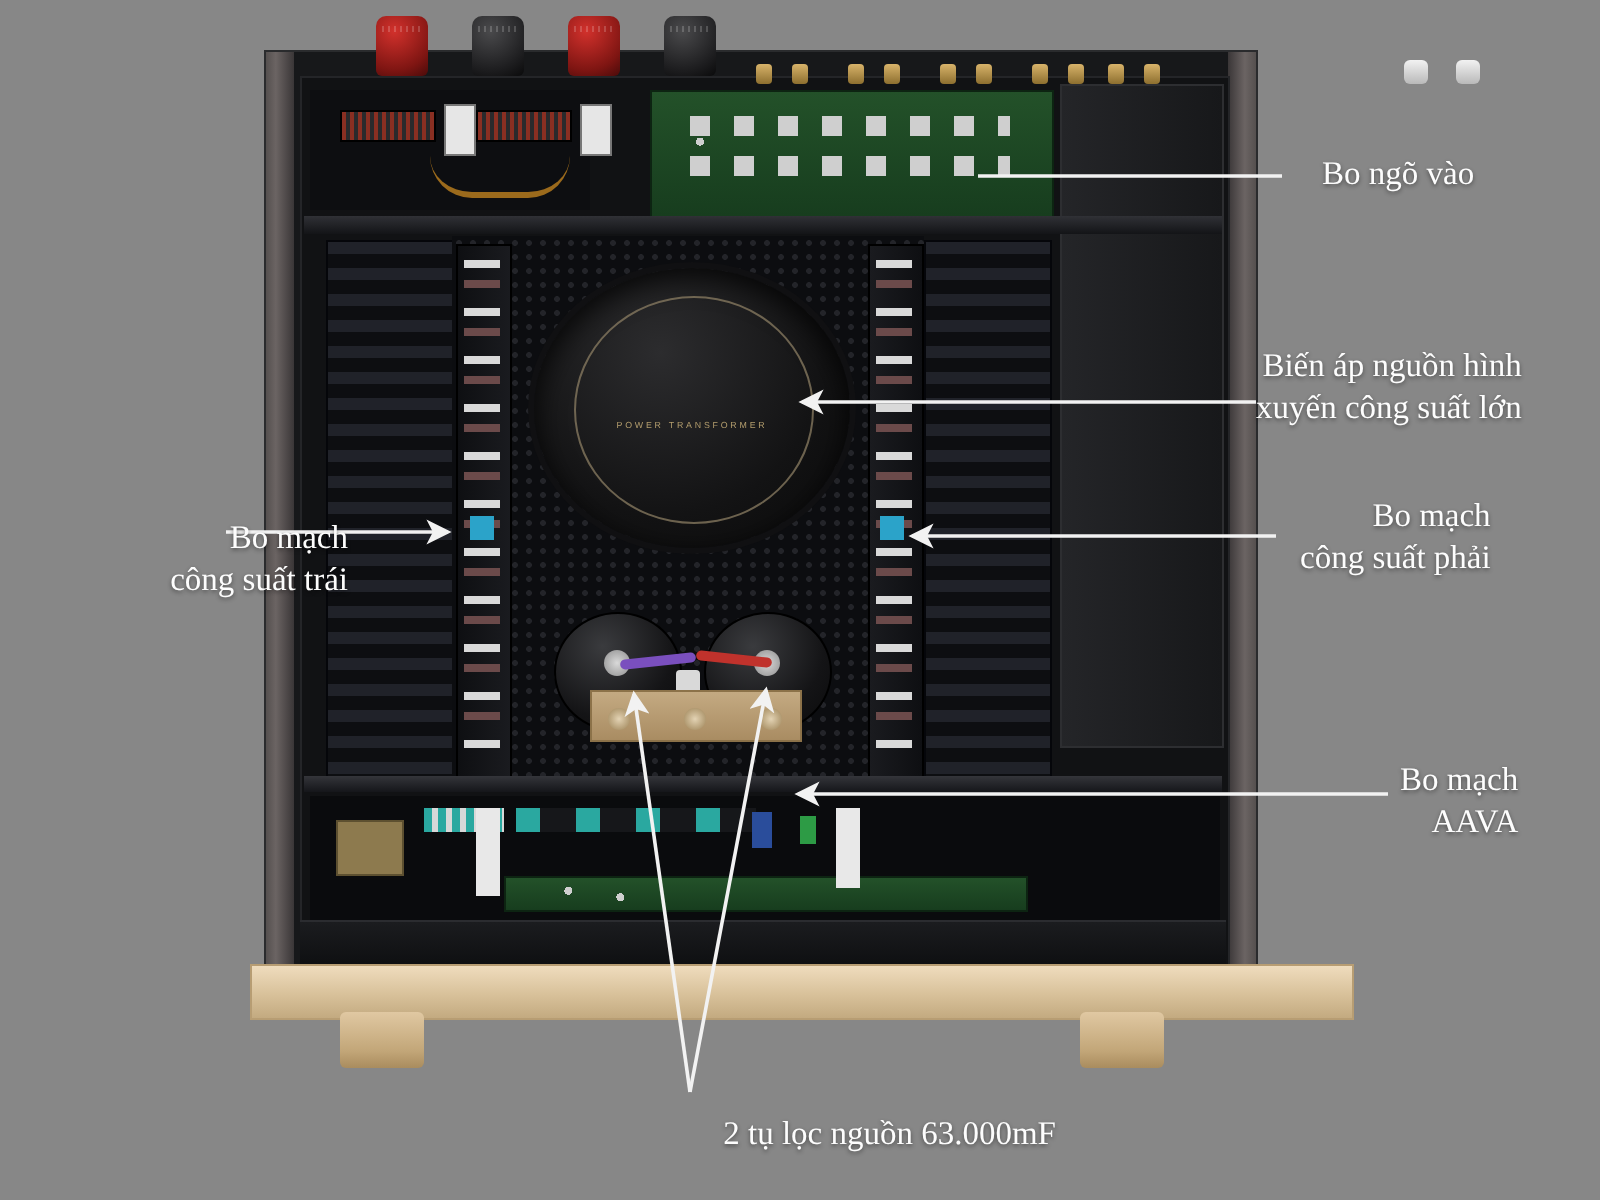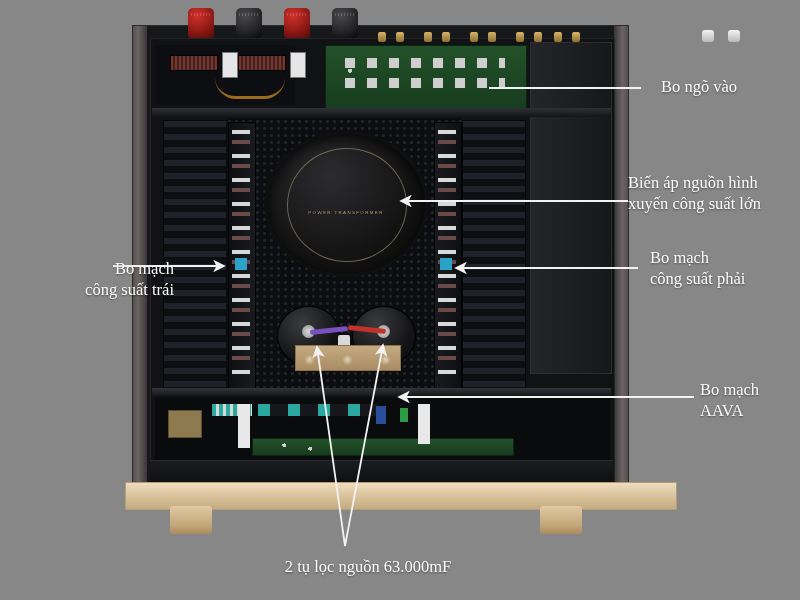--- a/index.html
+++ b/index.html
@@ -122,23 +122,23 @@
   
   svg.overlay{position:absolute;inset:0;width:800px;height:600px;pointer-events:none;}
 
   .label{
     position:absolute;color:#fdfdfd;
     font-family:"Liberation Serif",serif;
     font-size:16.5px;line-height:21px;
     text-shadow:0 1px 2px rgba(0,0,0,.45);
     white-space:pre-line;
   }
-  .label.right{text-align:left;}
+  .label.right{text-align:right;}
   .label.rightal{text-align:right;}
-  .label.center{text-align:center;}
+  .label.center{text-align:right;}
 </style>
 </head>
 <body>
 
 <div id="stage">
 
   <div class="chassis"></div>
   <div class="side-rail left"></div>
   <div class="side-rail right"></div>
   <div class="inner-bay"></div>

